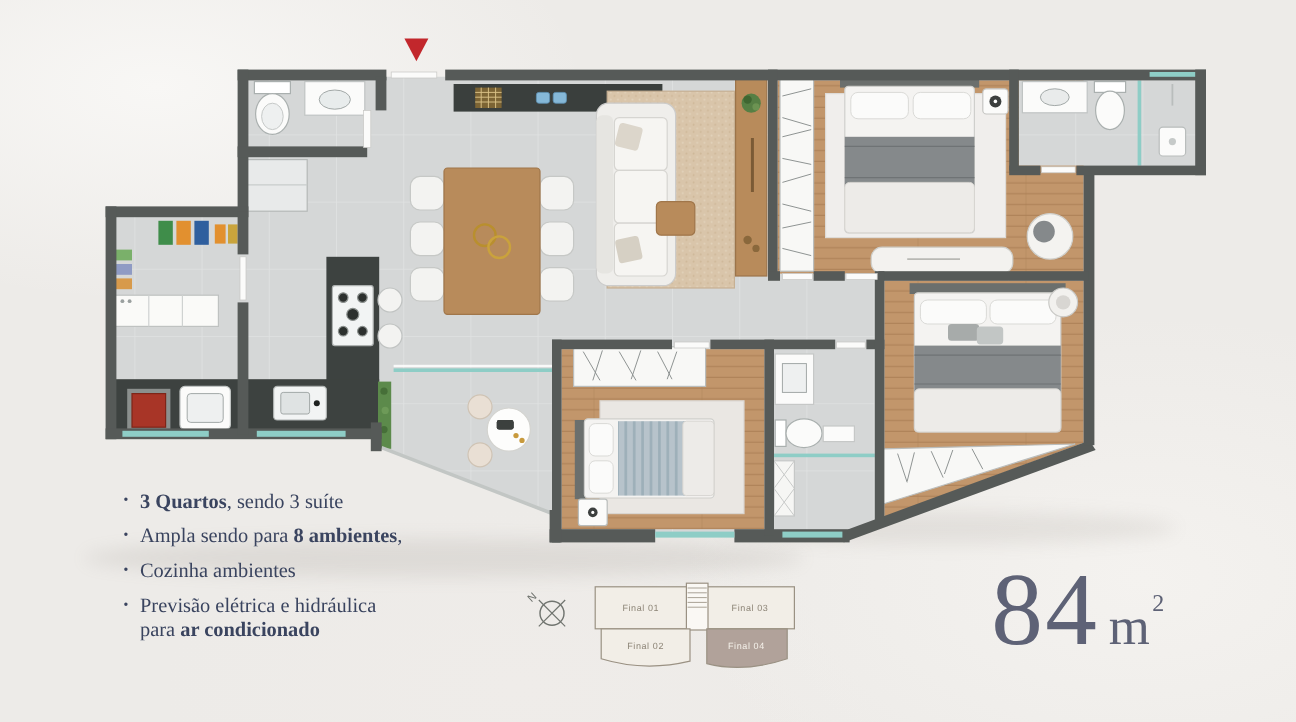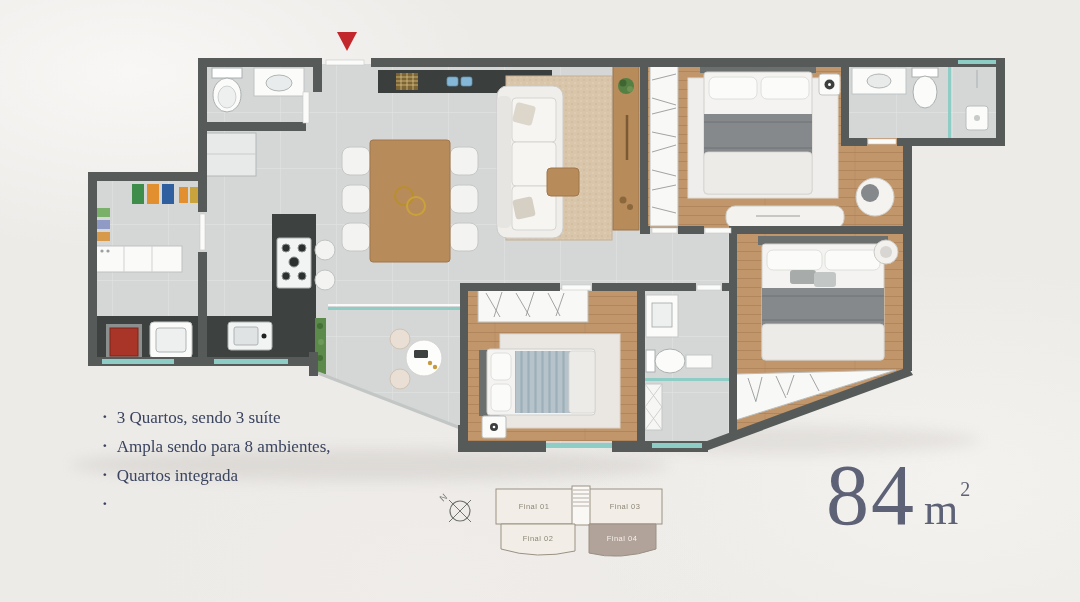--- a/index.html
+++ b/index.html
@@ -10,23 +10,23 @@
       radial-gradient(ellipse 700px 400px at 88% 80%, #f4f2ef 0%, rgba(244,242,239,0) 55%),
       radial-gradient(ellipse 500px 250px at 40% 95%, #efece9 0%, rgba(239,236,233,0) 60%),
       #edebe8;
     font-family:"Liberation Serif", serif;
   }
   svg.plan{position:absolute;left:0;top:0;}
   
   .features{position:absolute;left:102px;top:408px;width:280px;color:#3a445f;font-size:17px;line-height:1.18;}
   .feat{display:flex;gap:9px;margin-bottom:9px;}
   .feat .dot{flex:0 0 auto;font-weight:700;transform:translateY(-1px);}
-  .feat b{font-weight:400;}
+  .feat b{font-weight:700;}
   
-  .area{position:absolute;left:826px;top:452px;color:#5e6276;white-space:nowrap;}
+  .area{position:absolute;left:826px;top:465px;color:#5e6276;white-space:nowrap;}
   .area .num{font-size:86px;line-height:1;letter-spacing:2px;font-weight:400;}
   .area .unit{font-size:44px;letter-spacing:1px;margin-left:8px;}
   .area sup{font-size:20px;vertical-align:28px;margin-left:1px;}
 </style>
 </head>
 <body>
 
 <div class="stage">
 
 <svg class="plan" width="1080" height="602" viewBox="0 0 1080 602">
@@ -379,24 +379,25 @@
   <div class="feat">
     <span class="dot">·</span>
     <span><b>3 Quartos</b><span>, sendo 3 suíte</span></span>
   </div>
   <div class="feat">
     <span class="dot">·</span>
     <span><span>Ampla sendo para </span><b>8 ambientes</b><span>,</span><br></span>
   </div>
   <div class="feat">
     <span class="dot">·</span>
-    <span><span>Quartos integrada</span></span>
+    <span><span>Cozinha ambientes</span></span>
   </div>
   <div class="feat">
     <span class="dot">·</span>
+    <span><span>Previsão elétrica e hidráulica</span><br><span>para </span><b>ar condicionado</b></span>
   </div>
 </div>
 
 <div class="area">
   <span class="num">84</span><span class="unit"><span>m</span><sup>2</sup></span>
 </div>
 
 </div>
 
 </body></html>

